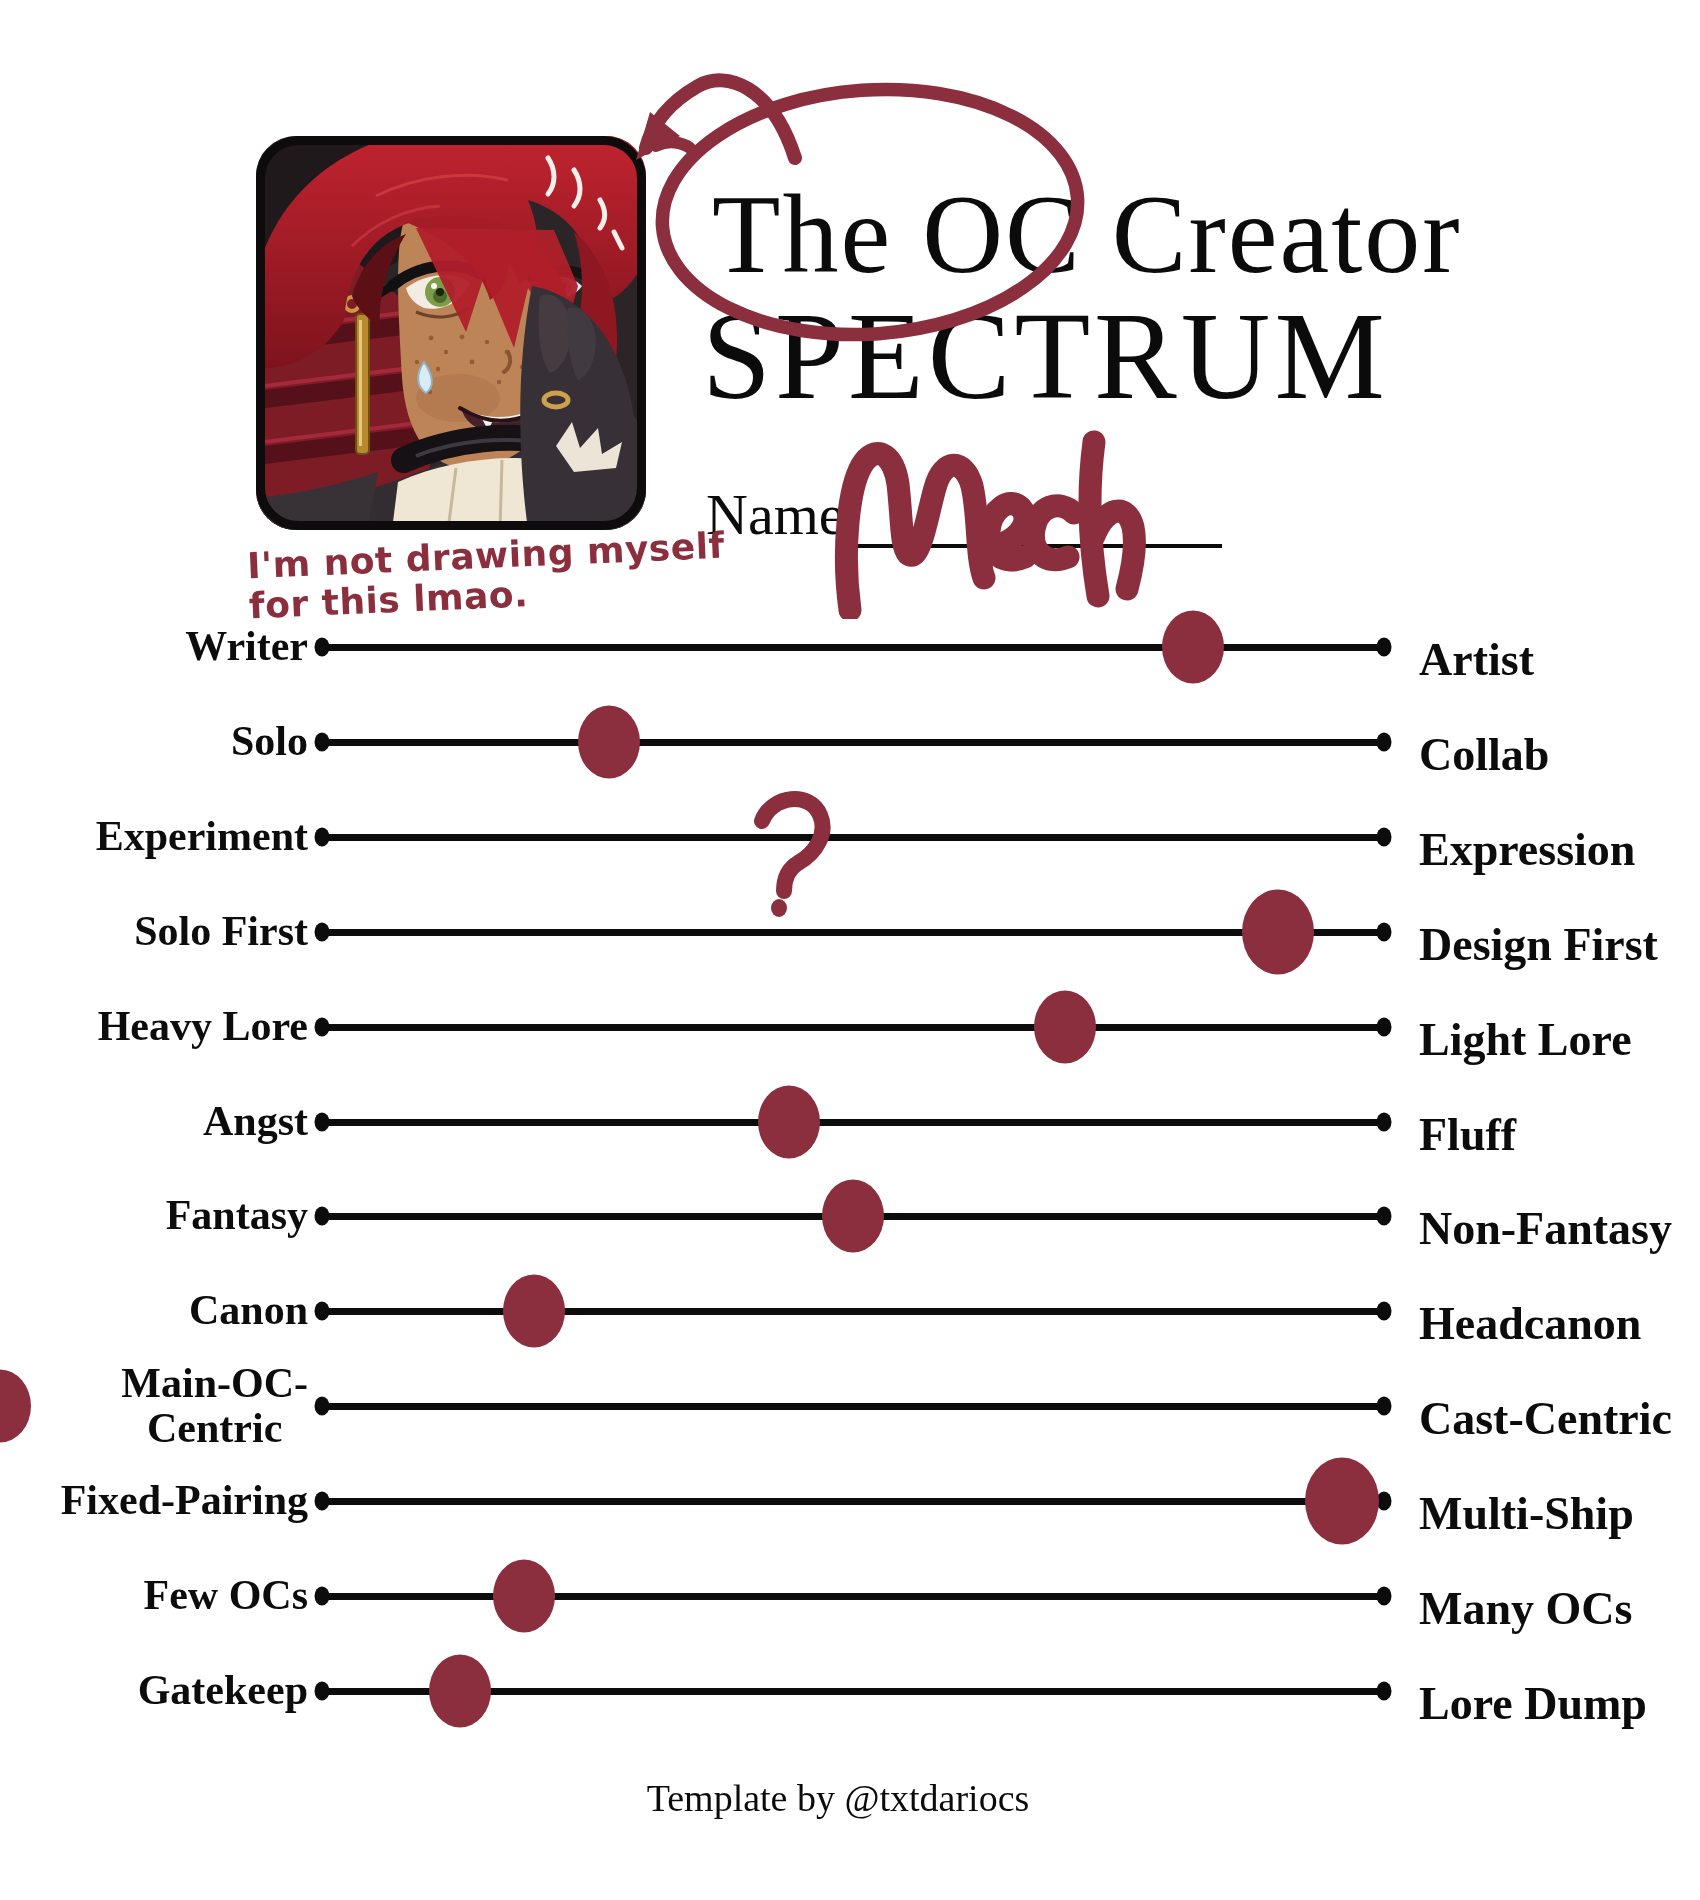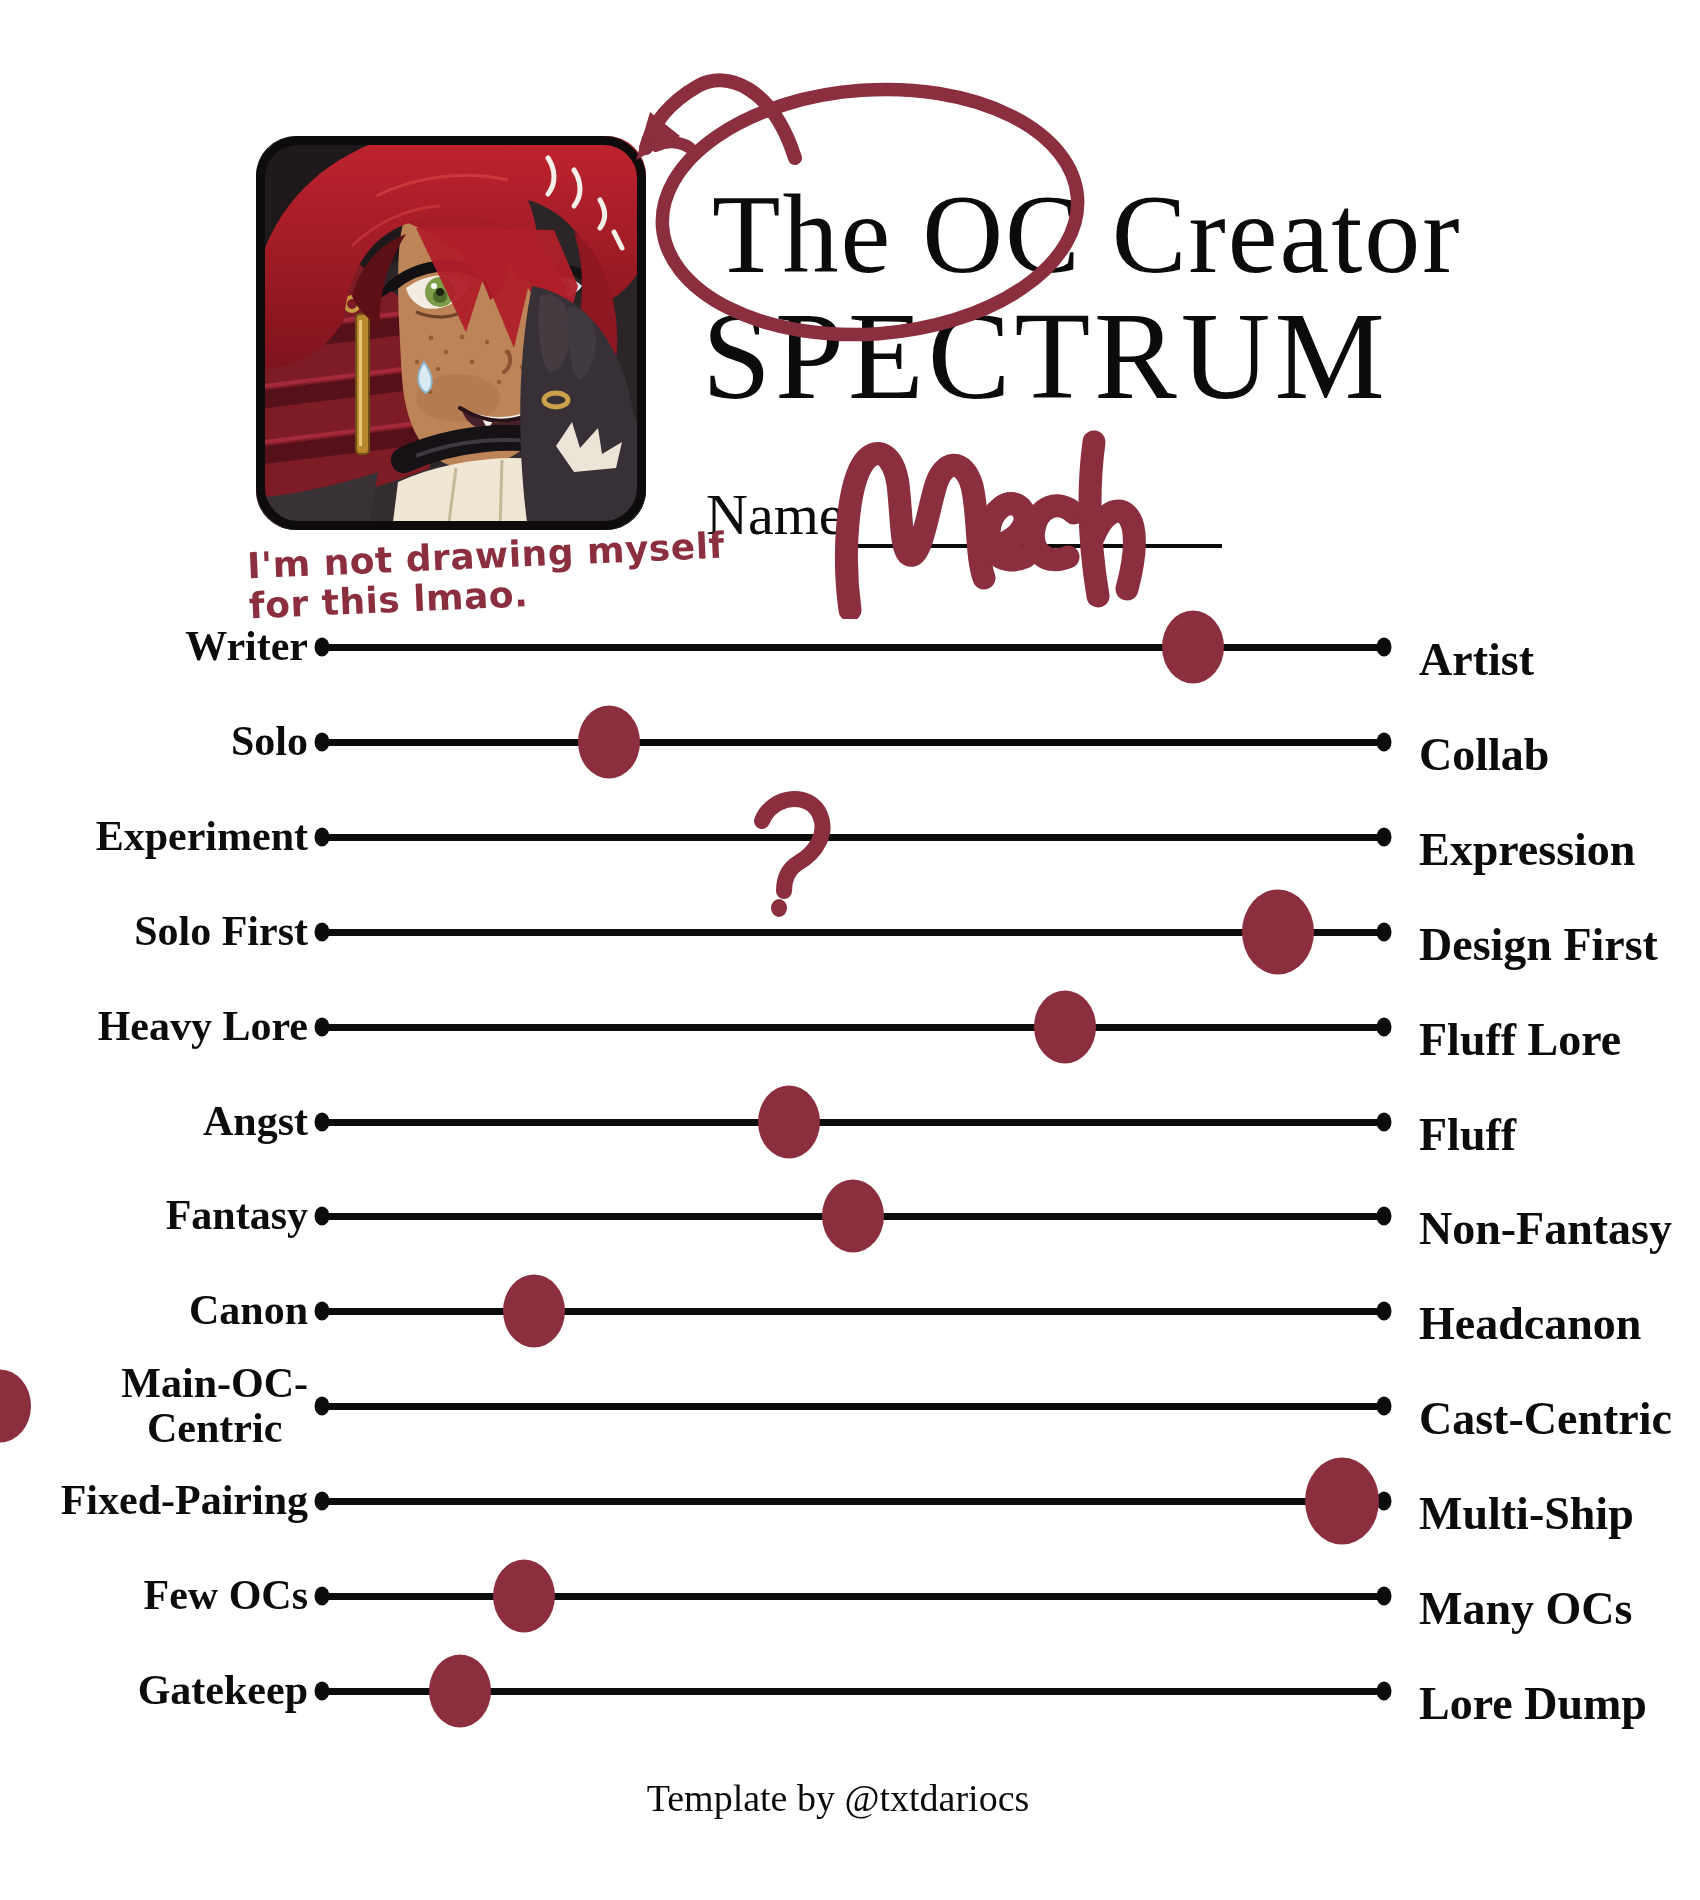--- a/index.html
+++ b/index.html
@@ -233,21 +233,21 @@
 
       <div class="rlabel">Design First</div>
     </div>
       <div class="row" style="top: 1027px;">
       <div class="llabel"><span>Heavy Lore</span></div>
       <div class="track"></div>
       <span class="endcap l"></span>
       <span class="endcap r"></span>
       <div class="dot" style="width: 62px; height: 73px; left: 1065.4px;"></div>
 
-      <div class="rlabel">Fluff Lore</div>
+      <div class="rlabel">Light Lore</div>
     </div>
       <div class="row" style="top: 1122px;">
       <div class="llabel"><span>Angst</span></div>
       <div class="track"></div>
       <span class="endcap l"></span>
       <span class="endcap r"></span>
       <div class="dot" style="width: 62px; height: 73px; left: 789.28px;"></div>
 
       <div class="rlabel">Fluff</div>
     </div>

